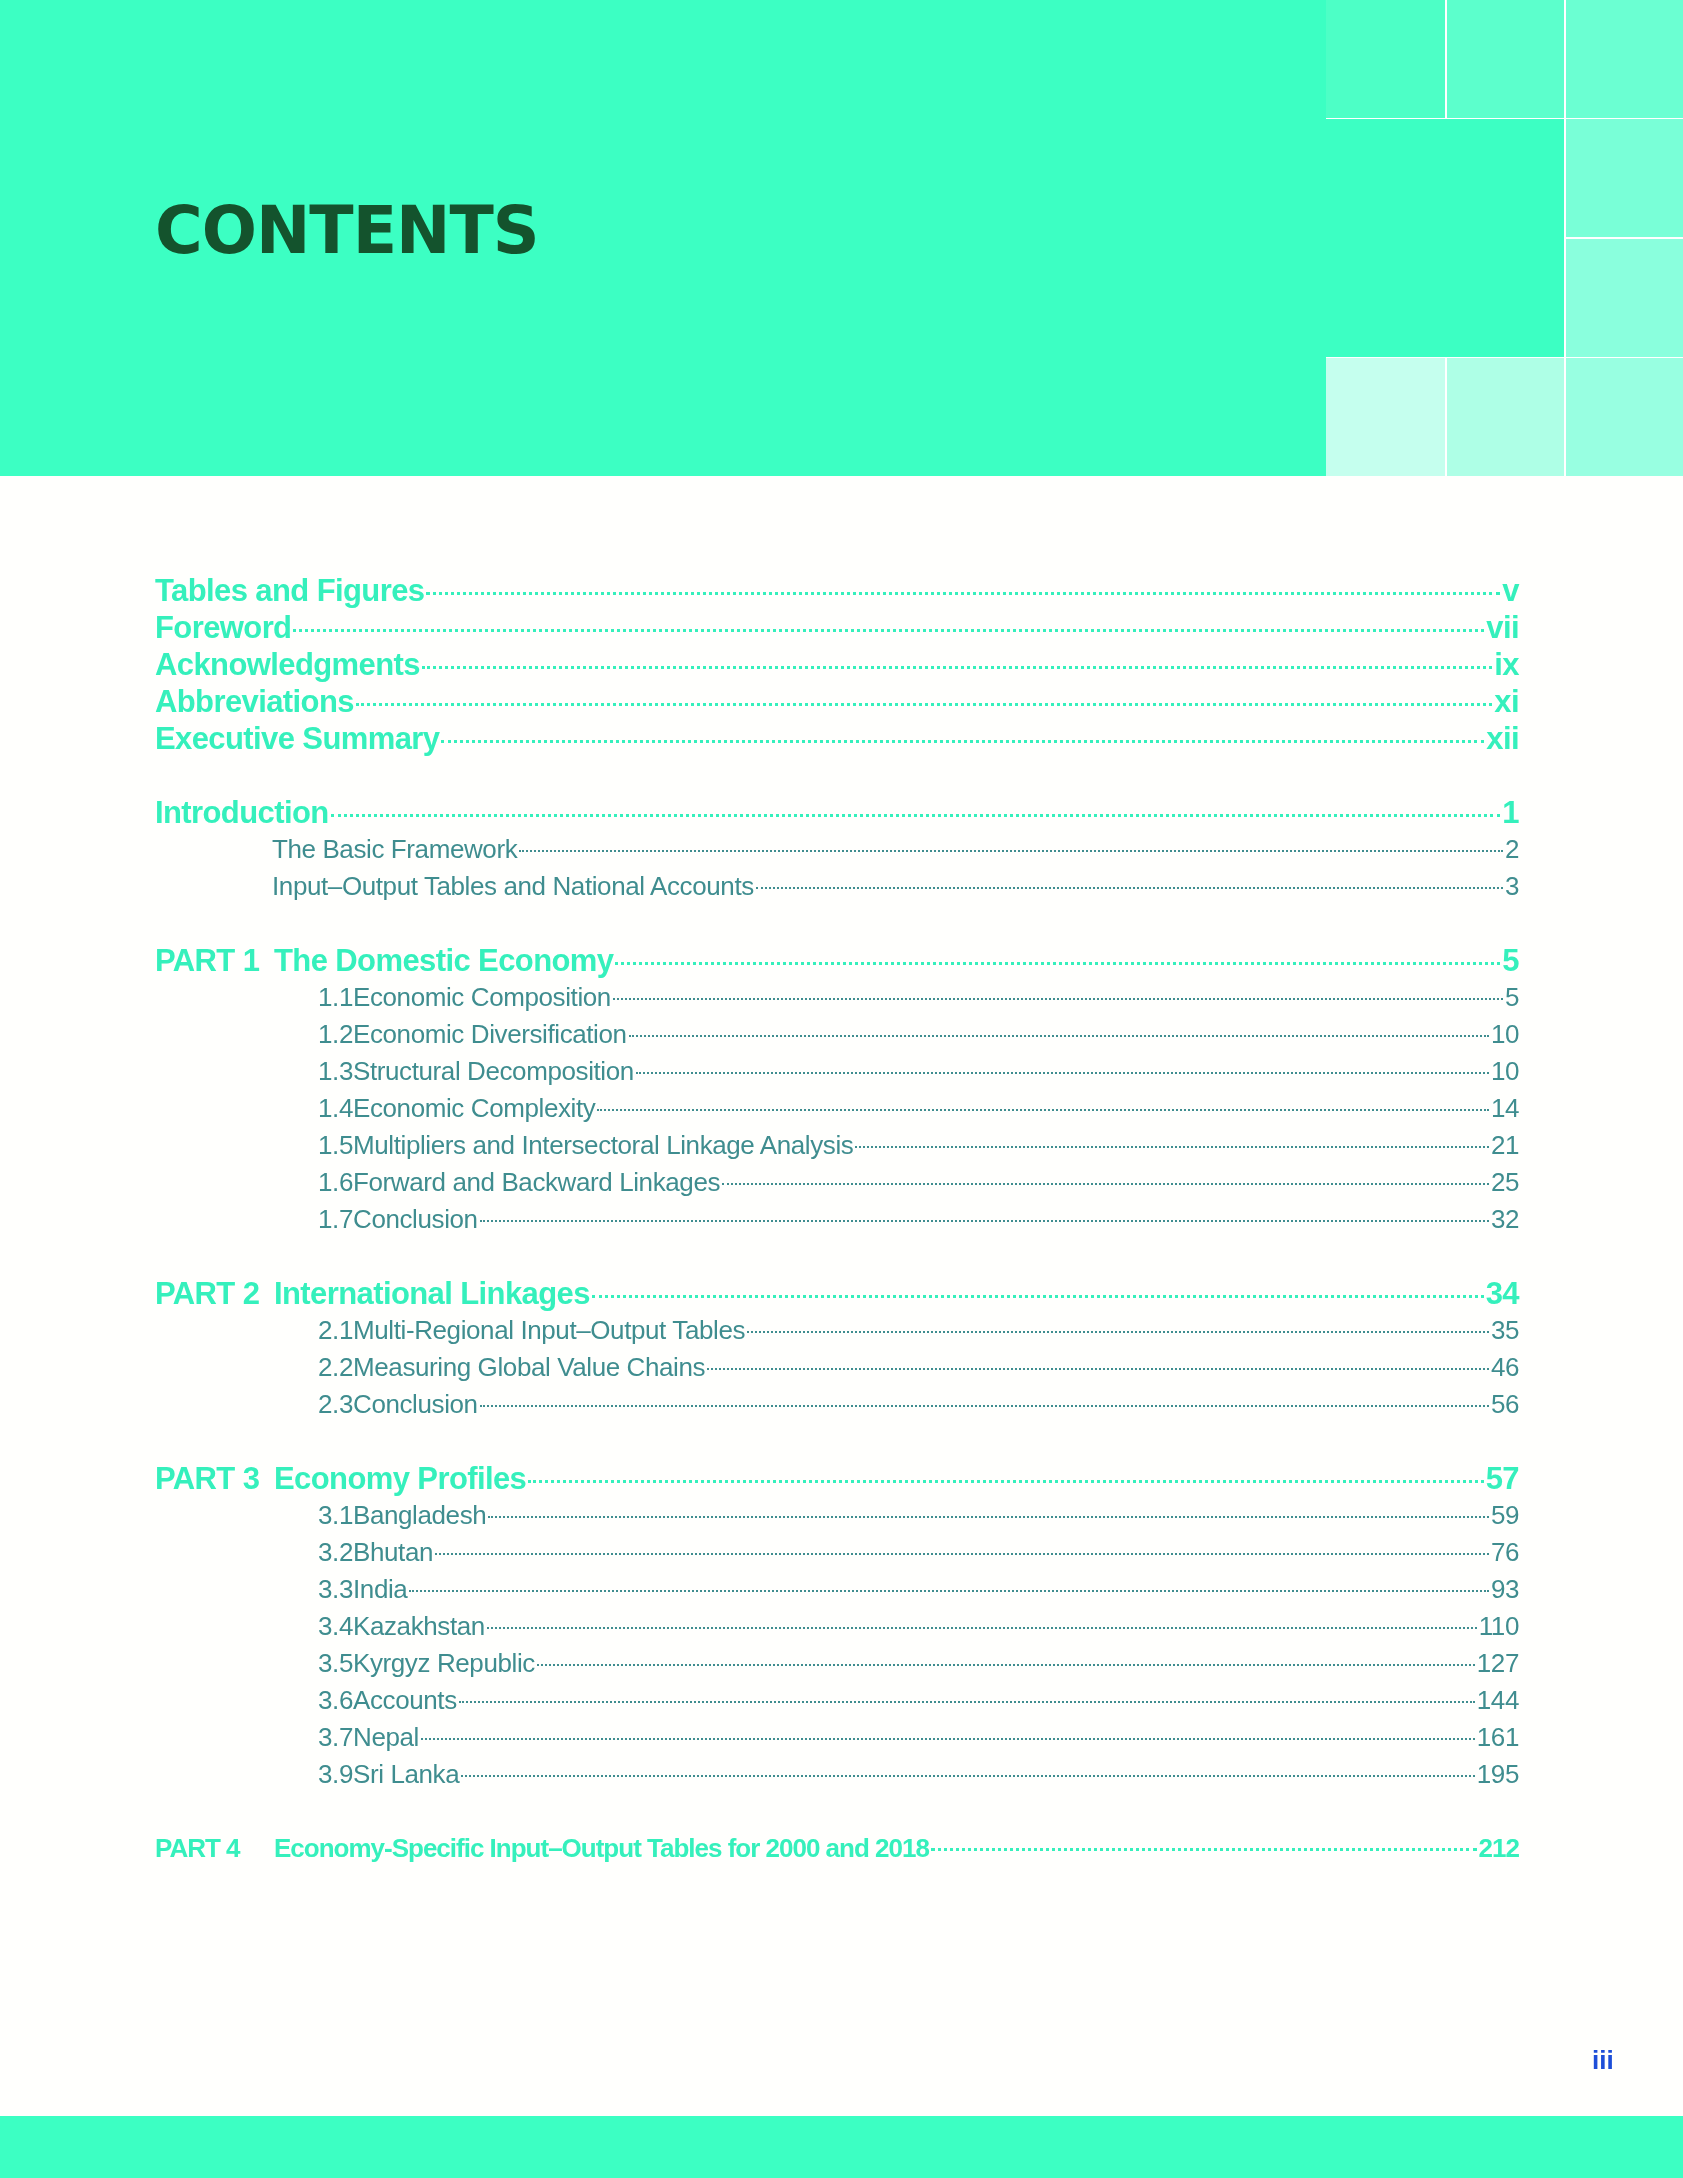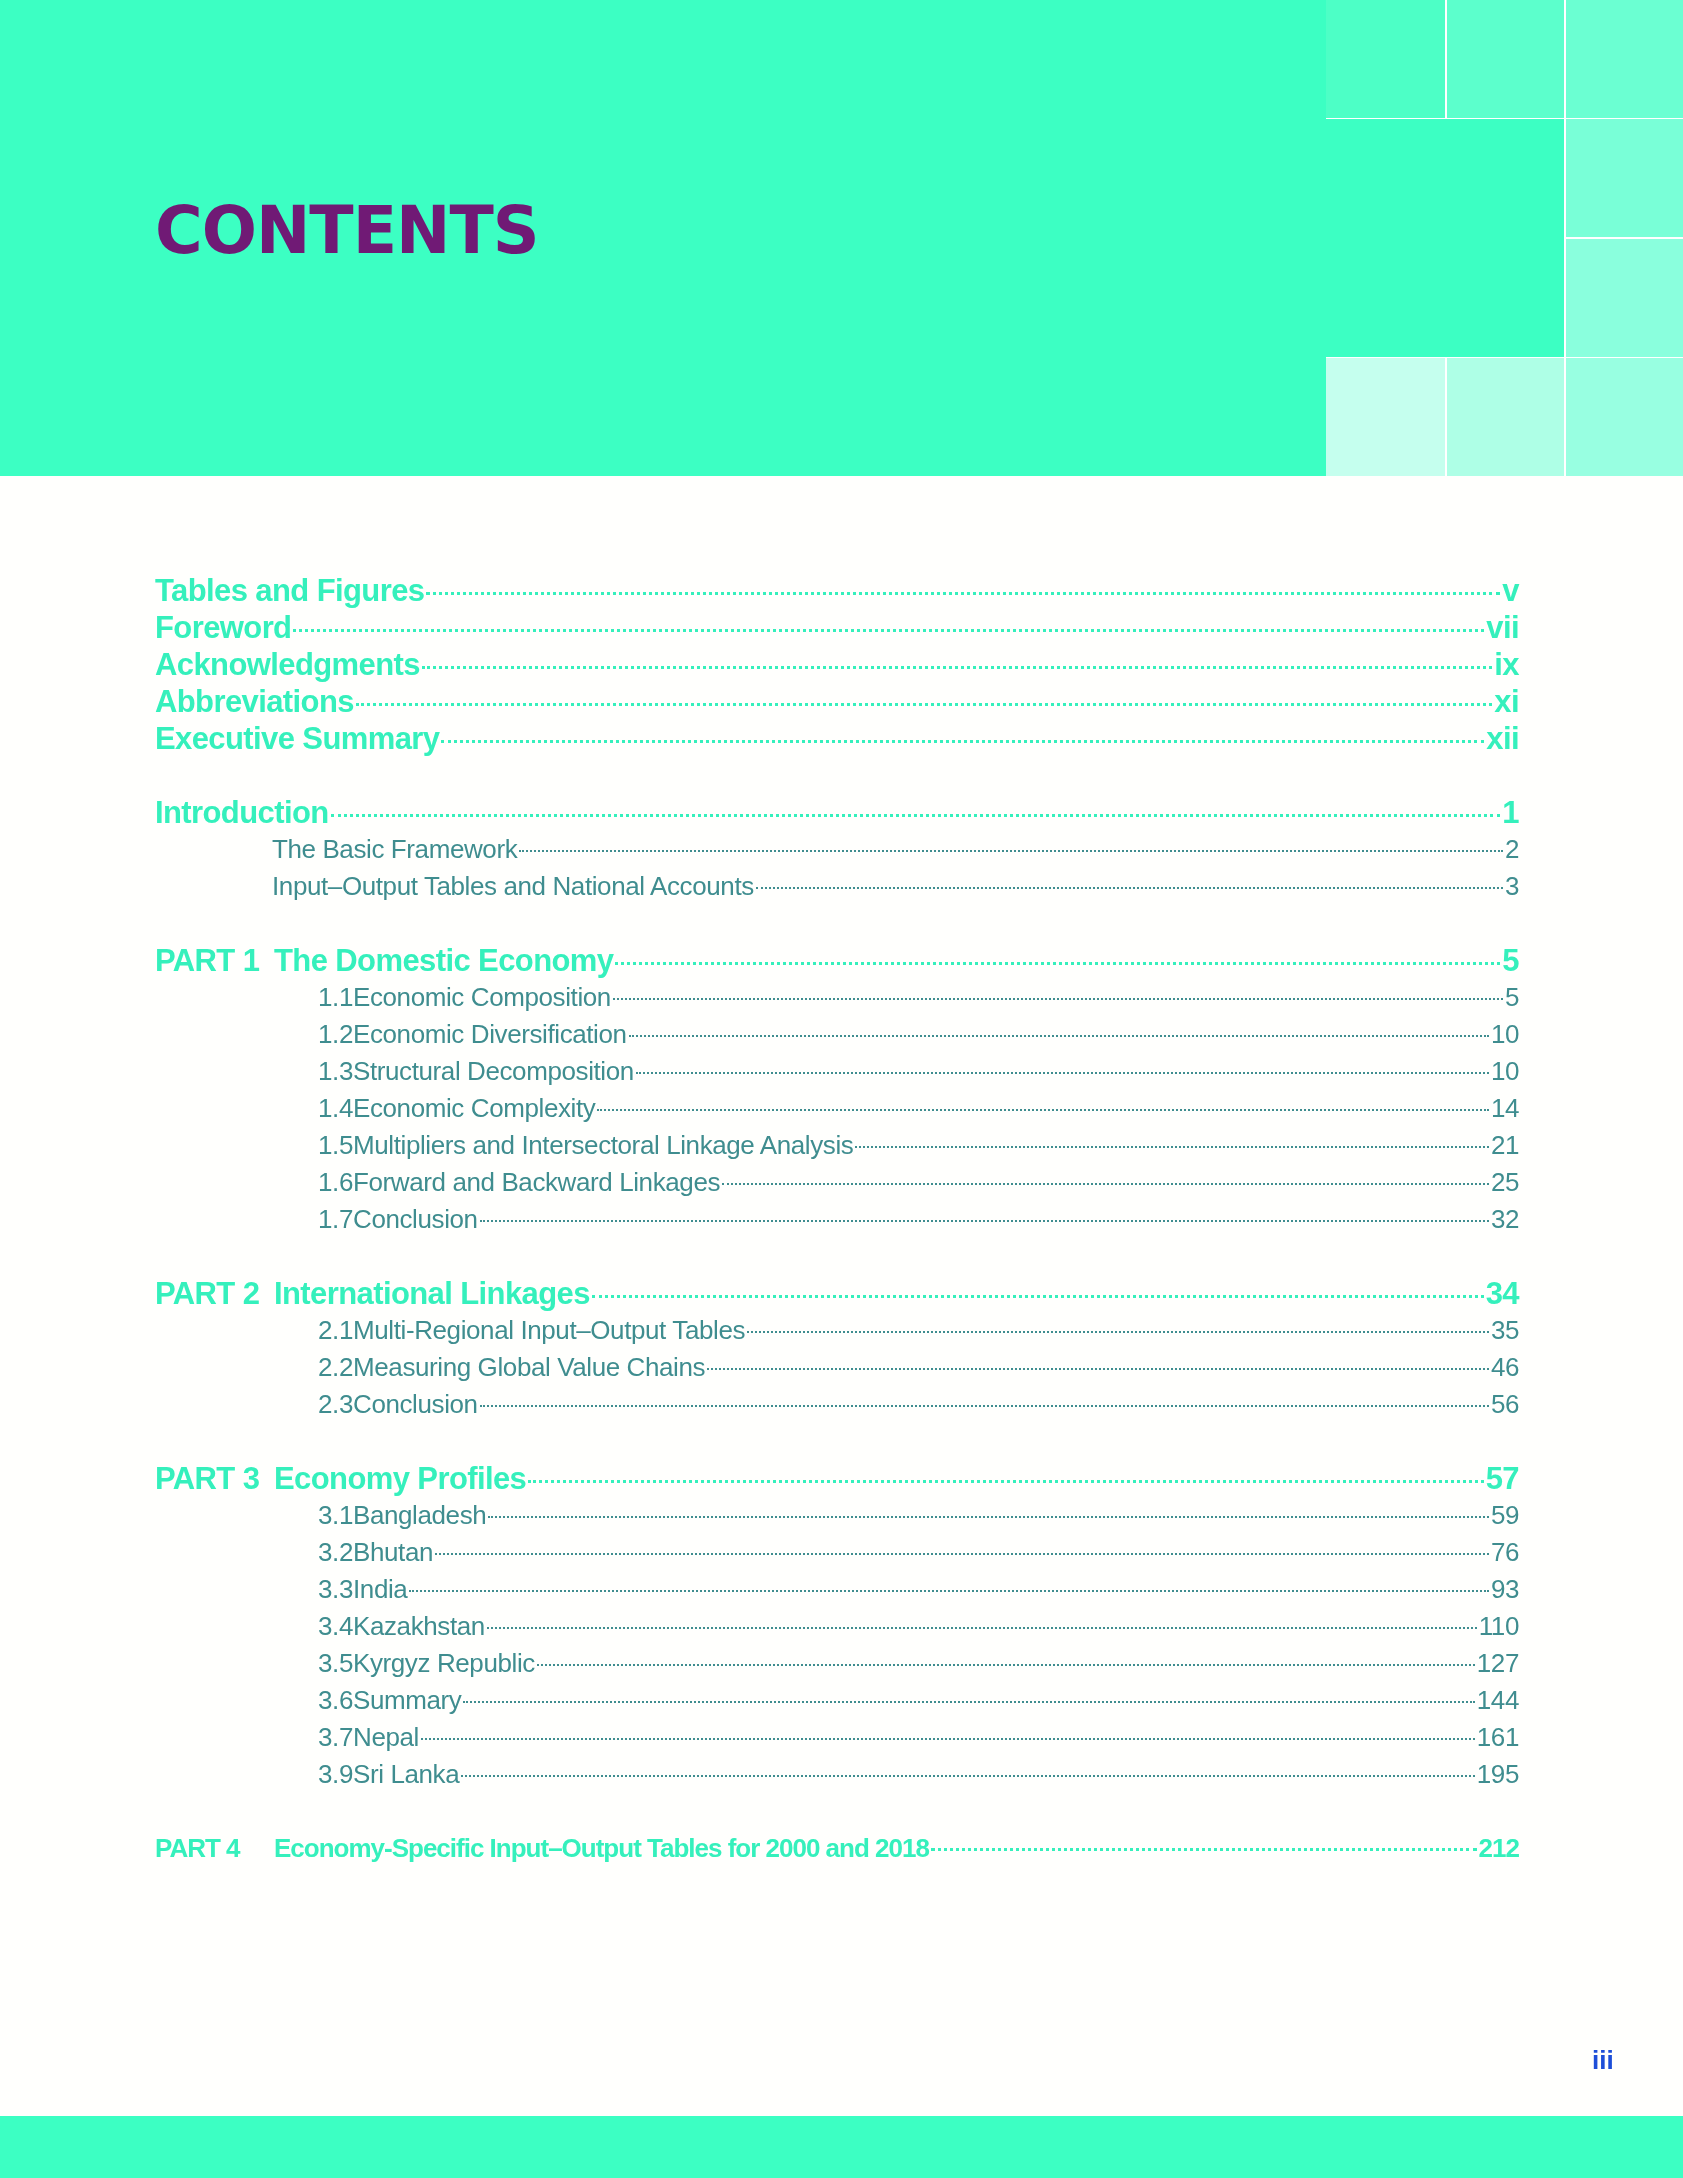--- a/index.html
+++ b/index.html
@@ -8,21 +8,21 @@
       background: #fffffd;
       font-family: "Liberation Sans", "DejaVu Sans", sans-serif;
     }
     .header-band {
       position: absolute; left: 0; top: 0; width: 1326px; height: 476px;
       background: #3cffc3;
     }
     .page-title {
       position: absolute; left: 155px; top: 198px;
       font-family: "DejaVu Sans", sans-serif; font-weight: bold;
-      font-size: 65px; letter-spacing: -1px; color: #701a75;
+      font-size: 65px; letter-spacing: -1px; color: #14532d;
       line-height: 1;
     }
     .tiles { position: absolute; left: 1326px; top: 0; width: 357px; height: 476px; background: #ffffff; }
     .tile { position: absolute; }
     .toc {
       position: absolute; left: 155px; top: 572px; width: 1364px;
     }
     .row {
       display: flex; align-items: baseline; white-space: nowrap;
       height: 37px; line-height: 37px;
@@ -240,21 +240,21 @@
       <span class="page">110</span>
     </div>
     <div class="row sub">
       <span class="sub-num">3.5</span>
       <span class="title">Kyrgyz Republic</span>
       <span class="leader"></span>
       <span class="page">127</span>
     </div>
     <div class="row sub">
       <span class="sub-num">3.6</span>
-      <span class="title">Summary</span>
+      <span class="title">Accounts</span>
       <span class="leader"></span>
       <span class="page">144</span>
     </div>
     <div class="row sub">
       <span class="sub-num">3.7</span>
       <span class="title">Nepal</span>
       <span class="leader"></span>
       <span class="page">161</span>
     </div>
     <div class="row sub">

